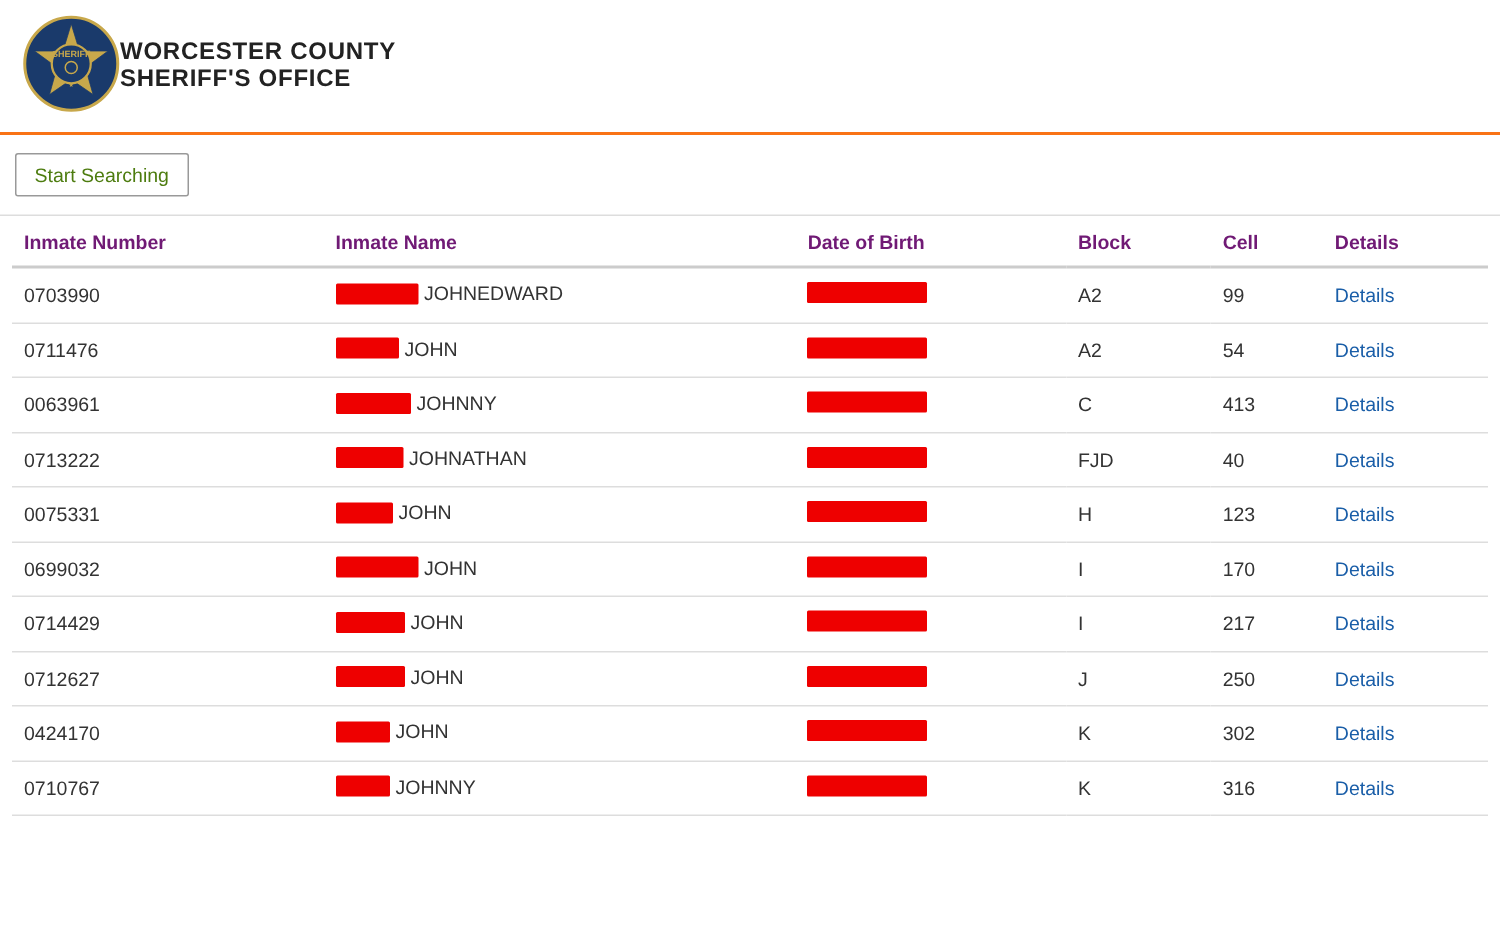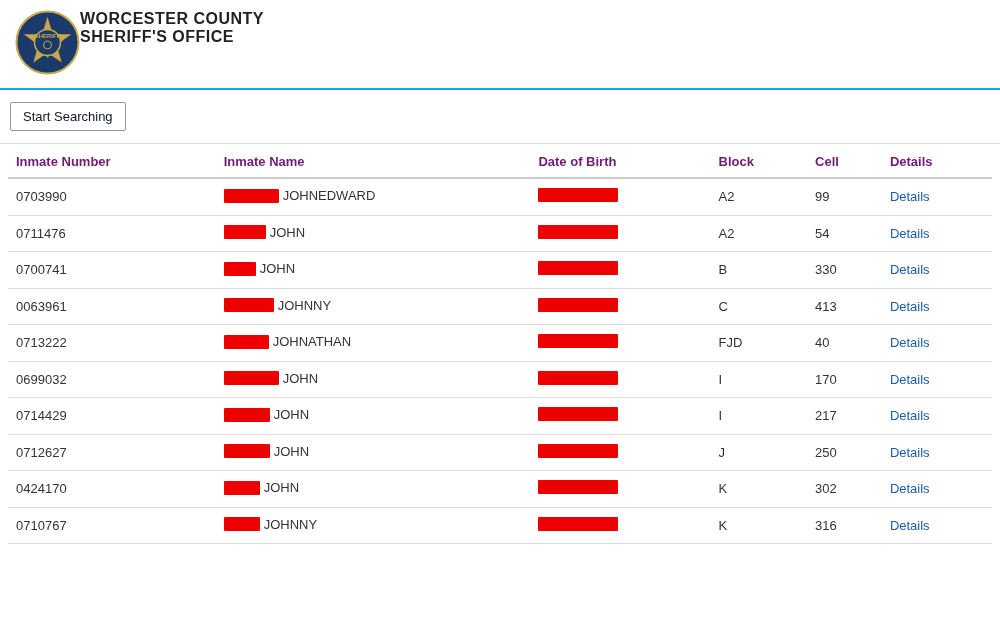--- a/index.html
+++ b/index.html
@@ -1,23 +1,23 @@
 <!DOCTYPE html>
 <html><head>
   <meta charset="utf-8">
   <style>
     * { box-sizing: border-box; margin: 0; padding: 0; }
     body { font-family: Arial, sans-serif; font-size: 13px; background: #fff; color: #333; }
 
     
     .header {
       display: flex;
-      align-items: flex-start;
+      align-items: center;
       padding: 10px 15px;
-      border-bottom: 2px solid #0ea5e9;
+      border-bottom: 2px solid #f97316;
       background: #fff;
     }
     .header-title {
       display: flex;
       flex-direction: column;
     }
     .header-title .line1 {
       font-size: 16px;
       font-weight: bold;
       color: #222;
@@ -34,21 +34,21 @@
     .toolbar {
       padding: 12px 10px;
       border-bottom: 1px solid #ddd;
     }
     .search-btn {
       padding: 6px 12px;
       font-size: 13px;
       border: 1px solid #999;
       background: #fff;
       cursor: pointer;
-      color: #0f172a;
+      color: #4d7c0f;
       border-radius: 2px;
     }
 
     
     .table-wrap {
       padding: 0 8px;
     }
     table {
       width: 100%;
       border-collapse: collapse;
@@ -164,50 +164,50 @@
           <td><div class="redacted-name">
               <span class="red-block" style="width: 42px;"></span>
               <span>JOHN</span>
             </div></td>
           <td><span class="red-block-dob"></span></td>
           <td>A2</td>
           <td>54</td>
           <td><a href="#" class="details-link">Details</a></td>
         </tr>
         <tr>
-          <td>0700741</td>
-          <td><div class="redacted-name">
-              <span class="red-block" style="width: 32px;"></span>
-              <span>JOHN</span>
-            </div></td>
-          <td><span class="red-block-dob"></span></td>
-          <td>B</td>
-          <td>330</td>
-          <td><a href="#" class="details-link">Details</a></td>
-        </tr>
-        <tr>
           <td>0063961</td>
           <td><div class="redacted-name">
               <span class="red-block" style="width: 50px;"></span>
               <span>JOHNNY</span>
             </div></td>
           <td><span class="red-block-dob"></span></td>
           <td>C</td>
           <td>413</td>
           <td><a href="#" class="details-link">Details</a></td>
         </tr>
         <tr>
           <td>0713222</td>
           <td><div class="redacted-name">
               <span class="red-block" style="width: 45px;"></span>
               <span>JOHNATHAN</span>
             </div></td>
           <td><span class="red-block-dob"></span></td>
           <td>FJD</td>
           <td>40</td>
+          <td><a href="#" class="details-link">Details</a></td>
+        </tr>
+        <tr>
+          <td>0075331</td>
+          <td><div class="redacted-name">
+              <span class="red-block" style="width: 38px;"></span>
+              <span>JOHN</span>
+            </div></td>
+          <td><span class="red-block-dob"></span></td>
+          <td>H</td>
+          <td>123</td>
           <td><a href="#" class="details-link">Details</a></td>
         </tr>
         <tr>
           <td>0699032</td>
           <td><div class="redacted-name">
               <span class="red-block" style="width: 55px;"></span>
               <span>JOHN</span>
             </div></td>
           <td><span class="red-block-dob"></span></td>
           <td>I</td>

